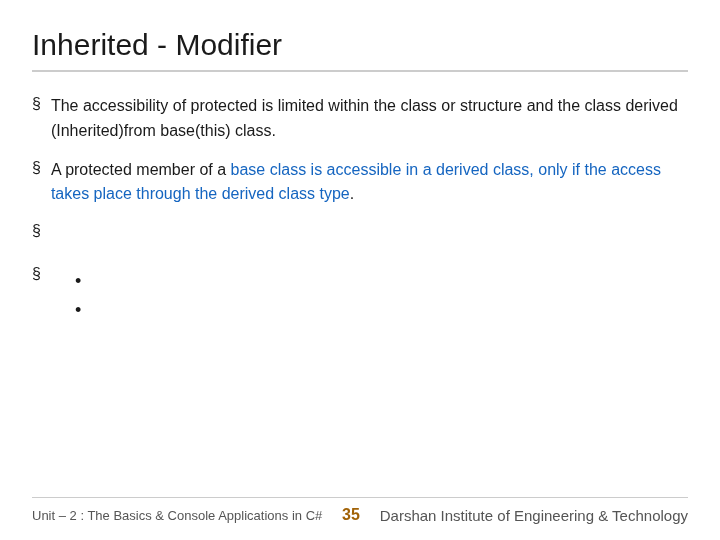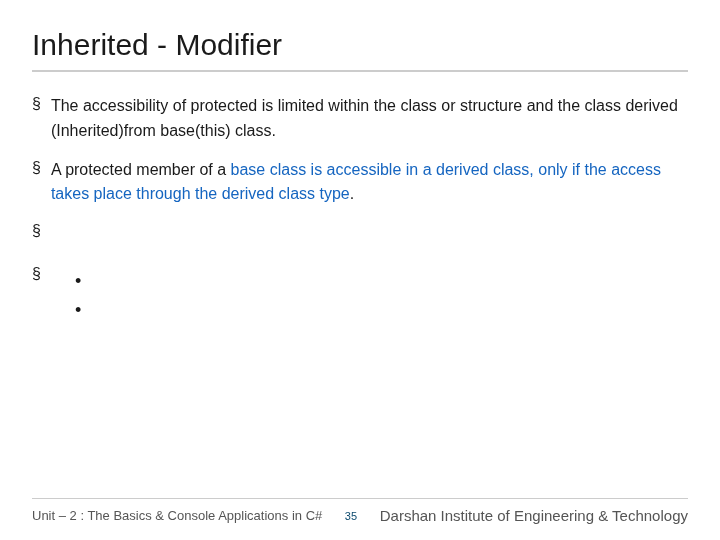--- a/index.html
+++ b/index.html
@@ -100,23 +100,23 @@
       border-top: 1px solid #cccccc;
       font-size: 11px;
       color: #555555;
     }
 
     .footer-left {
       font-size: 13px;
     }
 
     .footer-center {
-      font-size: 11px;
-      font-weight: normal;
-      color: #0c4a6e;
+      font-size: 16px;
+      font-weight: bold;
+      color: #a16207;
     }
 
     .footer-right {
       font-size: 15px;
     }
 
     .accessibility-label {
       font-weight: bold;
     }
   </style>

